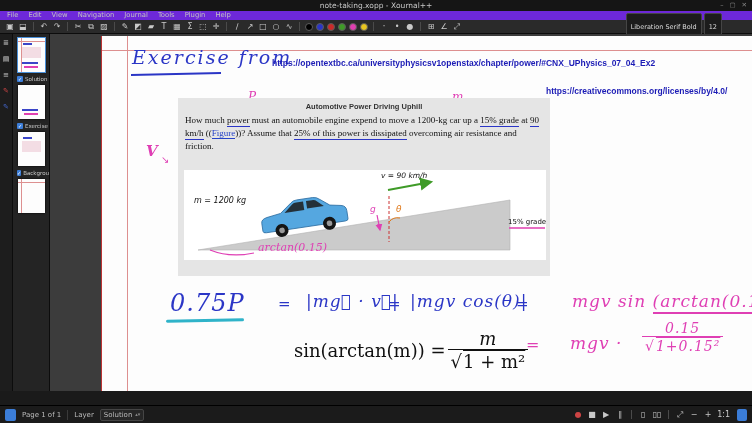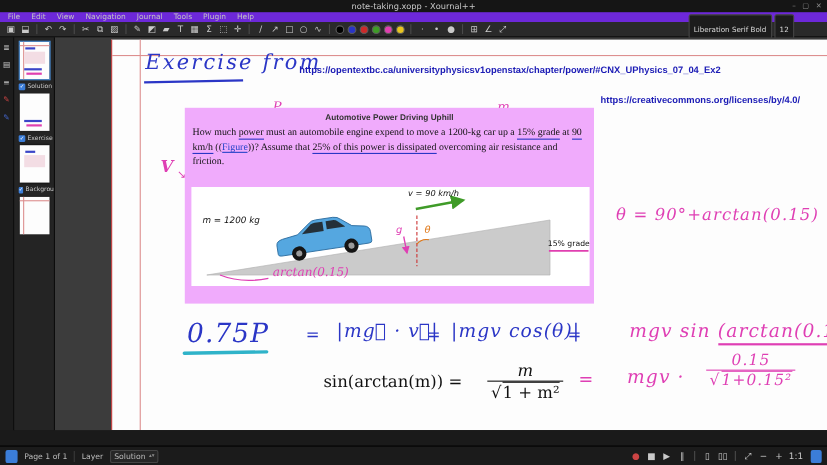--- a/index.html
+++ b/index.html
@@ -66,41 +66,41 @@
   .heading { position:absolute; left:30px; top:10px; font-size:19px; letter-spacing:2px; }
   .heading-underline { position:absolute; left:29px; top:37px; width:90px; height:2px;
     background:#2b36c6; transform:rotate(-1.2deg); }
   .url { position:absolute; font-family:"Liberation Sans", sans-serif; font-weight:bold;
     font-size:8.5px; color:#1b1bb5; text-decoration:none; white-space:nowrap; }
   .url-main { left:170px; top:22px; }
   .url-license { left:444px; top:50px; }
   .theta-eq { left:458px; top:150px; font-size:15px; letter-spacing:1px; }
 
   
-  .card { position:absolute; left:66px; top:62px; width:372px; height:178px; background:#f0abfc; }
+  .card { position:absolute; left:76px; top:62px; width:372px; height:178px; background:#e5e5e5; }
   .card-title { position:absolute; left:0; right:0; top:4px; text-align:center; font-size:7.5px;
     font-weight:600; color:#333; font-family:"Liberation Sans", sans-serif; }
   .problem { position:absolute; left:7px; top:16px; width:356px; font-family:"Liberation Serif", serif;
     font-size:9px; line-height:13px; color:#111; }
   .seg-plain {}
   .seg-u-blue { border-bottom:1.5px solid #2a35c6; padding-bottom:0.5px; }
   .seg-link { color:#2643c8; border-bottom:1px solid #2643c8; cursor:pointer; }
   .figure-box { position:absolute; left:6px; top:72px; width:362px; height:90px; background:#ffffff;text-align:center; }
   .caption { position:absolute; left:6px; top:162px; width:362px; height:14px; background:#ffffff;
     font-family:"Liberation Serif", serif; font-size:7px; color:#222; padding:2px 2px 0 2px; }
   .cap-title { font-weight:bold; font-style:italic; }
   .cap-text { font-style:italic; }
 
   
   .eq { position:absolute; white-space:nowrap; letter-spacing:1px; }
   .teal-underline { position:absolute; left:64px; top:283px; width:78px; height:3px;
     background:#2fb3c9; transform:rotate(-1deg); border-radius:2px; }
   .pink-underlined { border-bottom:2px solid #df3fb4; padding-bottom:1px; }
   .identity { position:absolute; left:192px; top:292px; display:inline-flex; align-items:center;
-    gap:23px; font-family:"DejaVu Serif", serif; font-size:15px; color:#111; }
+    gap:2px; font-family:"DejaVu Serif", serif; font-size:18px; color:#111; }
   .frac { display:inline-flex; flex-direction:column; align-items:center; }
   .frac .num { padding:0 3px; }
   .frac .den { border-top:1.3px solid currentColor; padding:1px 3px 0; white-space:nowrap; }
   .ovl { text-decoration:overline; }
   .root { margin-right:1px; }
   .black-frac .num { font-style:italic; }
   .pink-frac { position:absolute; left:540px; top:284px; font-size:14px; letter-spacing:1px; }
 
   
   .statusbar { height:18px; background:#1b1b1b; border-top:1px solid #000; display:flex;
@@ -296,21 +296,20 @@
               <text x="324" y="54" font-size="7" fill="#111">15% grade</text>
               <line x1="325" y1="58" x2="361" y2="58" stroke="#e03fb0" stroke-width="1.5"></line>
 
               <text x="74" y="81" font-size="11" font-style="italic" font-family="DejaVu Serif, serif" fill="#df3fb4">arctan(0.15)</text>
               <path d="M70,83 Q46,88 26,80" stroke="#df3fb4" fill="none" stroke-width="1.2"></path>
             </svg>
           </div>
 
         </div>
 
-        <div class="annot hand ink-pink theta-eq">θ = 90°+arctan(0.15)</div>
 
         <div class="eq hand ink-blue" style="left:68px;top:253px;font-size:24px">0.75P</div>
         <div class="teal-underline"></div>
         <div class="eq hand ink-blue" style="left:176px;top:259px;font-size:15px">=</div>
         <div class="eq hand ink-blue" style="left:204px;top:255px;font-size:17px">|mg⃗ · v⃗|</div>
         <div class="eq hand ink-blue" style="left:286px;top:259px;font-size:15px">=</div>
         <div class="eq hand ink-blue" style="left:308px;top:255px;font-size:17px">|mgv cos(θ)|</div>
         <div class="eq hand ink-blue" style="left:414px;top:259px;font-size:15px">=</div>
         <div class="eq hand ink-pink" style="left:470px;top:255px;font-size:17px">
           <span>mgv sin</span>

